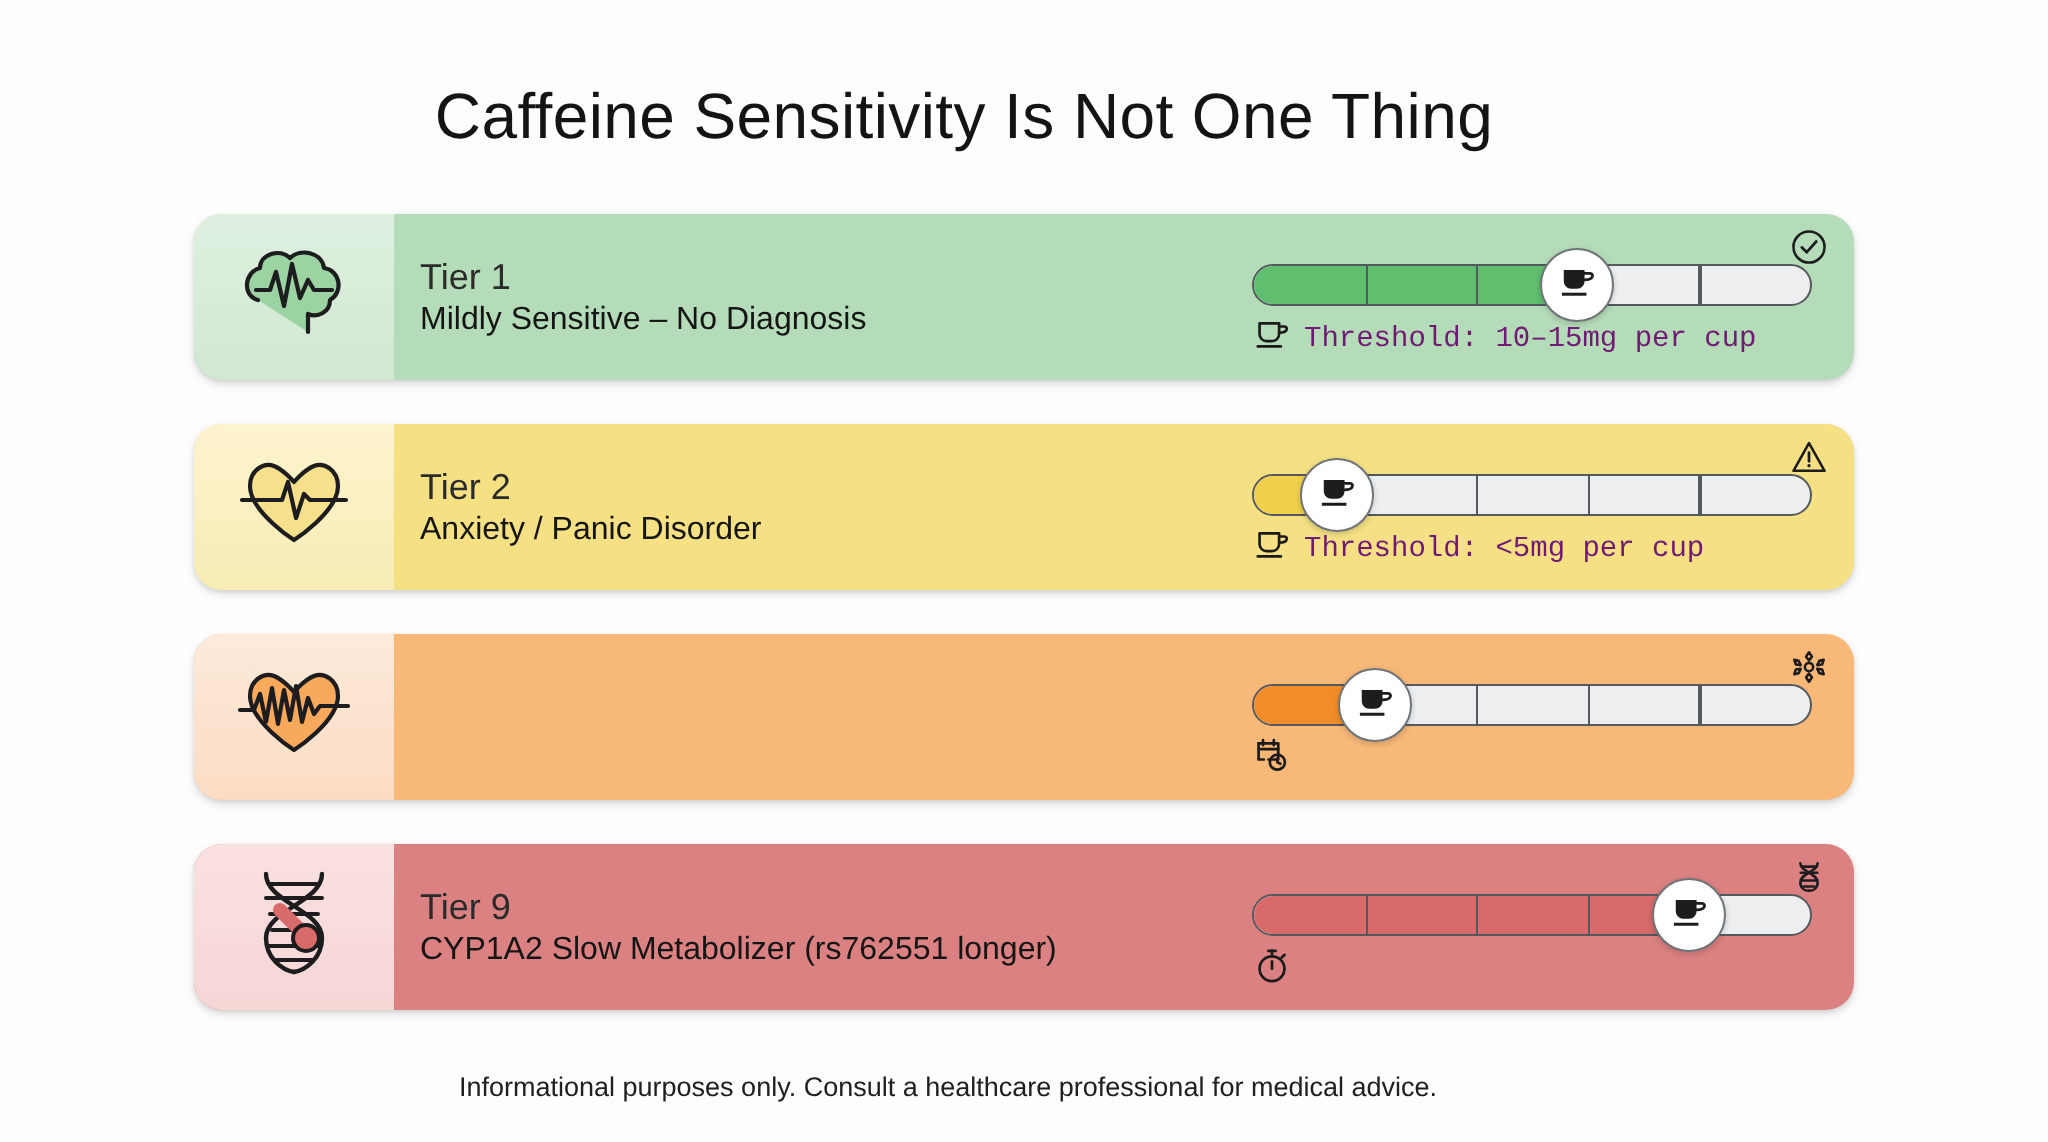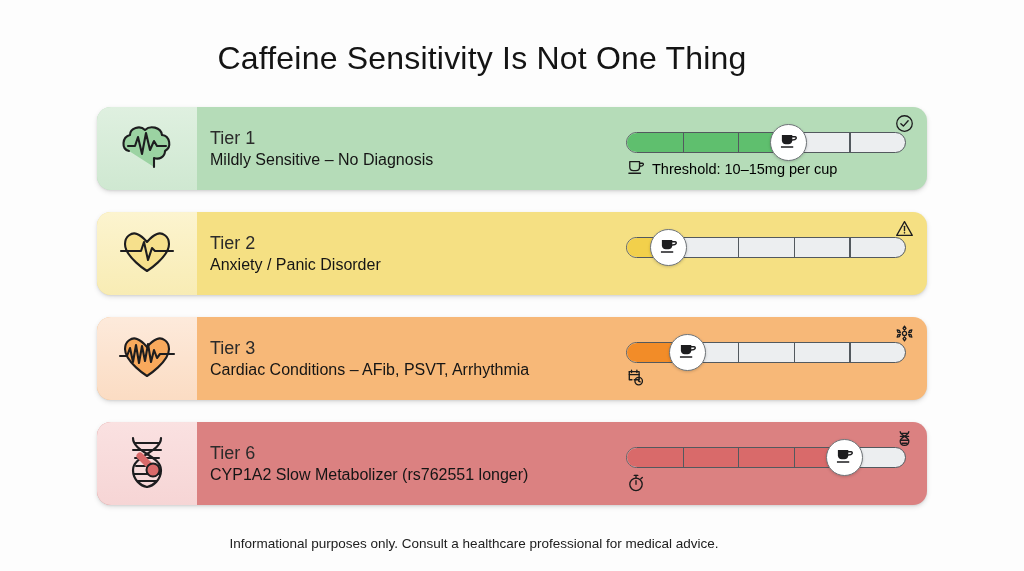--- a/index.html
+++ b/index.html
@@ -158,22 +158,23 @@
     top: 52px;
     display: flex;
     align-items: center;
     gap: 7px;
   }
 
   .note-icon { flex: 0 0 auto; display: block; }
 
   .note-text {
     font-size: 14.5px;
-    color: #000000;
+    color: #701a75;
     white-space: nowrap;
+    font-family: Liberation Mono, monospace;
   }
 
   
   .footer {
     position: absolute;
     top: 536px;
     left: 0;
     width: 948px;
     text-align: center;
     font-size: 13.5px;
@@ -261,35 +262,41 @@
             </div>
             <div class="knob" style="left: 45px;">
               <span><svg width="19" height="17" viewBox="0 0 20 18" xmlns="http://www.w3.org/2000/svg">
                   <g fill="#1d1d1f">
                     <path d="M3 3.2 L14 3.2 L14 9 C14 11.4 12.2 13.1 10 13.1 L7 13.1 C4.8 13.1 3 11.4 3 9 Z"></path>
                     <path d="M2 15.2 L15 15.2 L15 16.8 L2 16.8 Z"></path>
                   </g>
                   <path d="M14 5 L16.9 5 C18.1 5 18.5 6 18 7 C17.5 8 16.2 8.4 14 8.4" fill="none" stroke="#1d1d1f" stroke-width="1.5" stroke-linecap="round" stroke-linejoin="round"></path>
                 </svg></span>
             </div>
+            <div class="note-row">
+              <span class="note-icon"><svg width="18" height="16" viewBox="0 0 20 18" xmlns="http://www.w3.org/2000/svg">
+                  <g fill="none" stroke="#1b1b1b" stroke-width="1.5" stroke-linecap="round" stroke-linejoin="round">
+                    <path d="M3 3 L14 3 L14 9 C14 11.4 12.2 13 10 13 L7 13 C4.8 13 3 11.4 3 9 Z"></path>
+                    <path d="M14 4.8 L17 4.8 C18.2 4.8 18.6 5.8 18.1 6.8 C17.6 7.8 16.2 8.2 14 8.2"></path>
+                    <path d="M2 16 L15 16"></path>
+                  </g>
+                </svg></span>
+              <span class="note-text">Threshold: &lt;5mg per cup</span>
+            </div>
           </div>
         </div>
       </div>
       <div class="card" style="background: rgb(247, 184, 120);">
         <div class="card-icon-panel" style="background: linear-gradient(rgb(253, 234, 219), rgb(251, 220, 195));">
           <span><svg width="58" height="50" viewBox="0 0 58 50" xmlns="http://www.w3.org/2000/svg">
               <path d="M29 44 C29 44 7 30 7 17 C7 9 14 5 19 7 C24 9 29 15 29 15 C29 15 34 9 39 7 C44 5 51 9 51 17 C51 30 29 44 29 44 Z" fill="#f8a95c" stroke="#1d1d1f" stroke-width="2.1" stroke-linejoin="round"></path>
               <path d="M2 24 L9 24 L12 16 L15 30 L18 13 L21 31 L24 14 L27 29 L30 12 L33 30 L36 18 L39 26 L42 22 L56 22" fill="none" stroke="#1d1d1f" stroke-width="2.1" stroke-linecap="round" stroke-linejoin="round"></path>
             </svg></span>
         </div>
         <div class="card-body">
-          <div class="card-text">
-            <div class="tier-label">Tier 3</div>
-            <div class="tier-title">Cardiac Conditions – AFib, PSVT, Arrhythmia</div>
-          </div>
           <div class="meter-zone">
             <span class="badge"><svg width="19" height="19" viewBox="0 0 22 22" xmlns="http://www.w3.org/2000/svg">
                 <g fill="none" stroke="#1d1d1f" stroke-width="1.5" stroke-linecap="round" stroke-linejoin="round">
                   <path d="M11 2.5 L9.3 5 L11 7.2 L12.7 5 Z"></path>
                   <path d="M11 19.5 L9.3 17 L11 14.8 L12.7 17 Z"></path>
                   <path d="M2.5 6.8 L3.4 9.6 L6.2 9.9 L5 7.4 Z"></path>
                   <path d="M19.5 15.2 L18.6 12.4 L15.8 12.1 L17 14.6 Z"></path>
                   <path d="M2.5 15.2 L5 14.6 L6.2 12.1 L3.4 12.4 Z"></path>
                   <path d="M19.5 6.8 L17 7.4 L15.8 9.9 L18.6 9.6 Z"></path>
                   <circle cx="11" cy="11" r="2.4"></circle>
@@ -331,21 +338,21 @@
           <span><svg width="54" height="56" viewBox="0 0 54 56" xmlns="http://www.w3.org/2000/svg">
               <path d="M13 4 C13 18 41 22 41 36 C41 46 33 52 27 53" fill="none" stroke="#1d1d1f" stroke-width="2.2" stroke-linecap="round"></path>
               <path d="M41 4 C41 18 13 22 13 36 C13 46 21 52 27 53" fill="none" stroke="#1d1d1f" stroke-width="2.2" stroke-linecap="round"></path>
               <path d="M15 9 L39 9 M13 16 L41 16 M15 24 L39 24 M16 32 L38 32 M14 40 L40 40 M18 47 L36 47" stroke="#1d1d1f" stroke-width="2" stroke-linecap="round"></path>
               <path d="M20 22 L32 34" stroke="#d96a6a" stroke-width="7" stroke-linecap="round"></path>
               <circle cx="33" cy="36" r="6.5" fill="#d96a6a" stroke="#1d1d1f" stroke-width="2"></circle>
             </svg></span>
         </div>
         <div class="card-body">
           <div class="card-text">
-            <div class="tier-label">Tier 6</div>
+            <div class="tier-label">Tier 9</div>
             <div class="tier-title">CYP1A2 Slow Metabolizer (rs762551 longer)</div>
           </div>
           <div class="meter-zone">
             <span class="badge"><svg width="19" height="19" viewBox="0 0 22 22" xmlns="http://www.w3.org/2000/svg">
                 <g fill="none" stroke="#1d1d1f" stroke-width="1.5" stroke-linecap="round">
                   <path d="M6 3 C6 8 16 9 16 14 C16 17.5 13.5 19 11 19"></path>
                   <path d="M16 3 C16 8 6 9 6 14 C6 17.5 8.5 19 11 19"></path>
                   <path d="M7 5 L15 5 M6.2 8.5 L15.8 8.5 M6.5 13 L15.5 13 M8 16.5 L14 16.5"></path>
                 </g>
               </svg></span>

